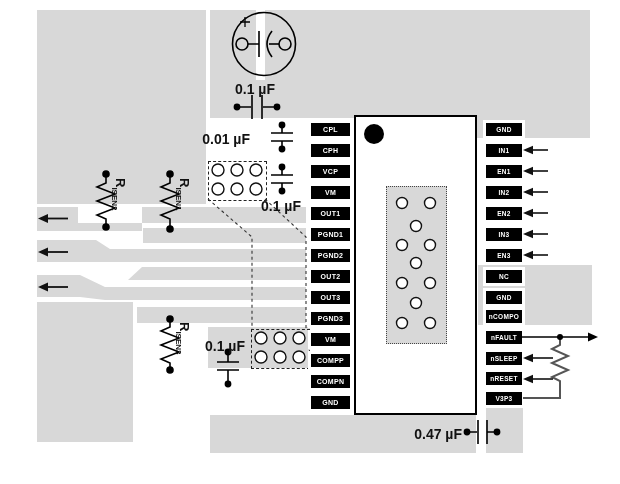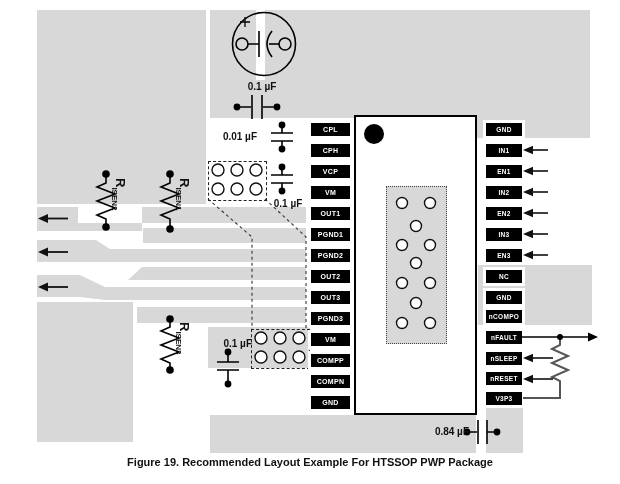--- a/index.html
+++ b/index.html
@@ -6,21 +6,21 @@
   #canvas{position:relative;width:620px;height:484px;background:#fff;overflow:hidden;
           font-family:"Liberation Sans",sans-serif;}
   .abs{position:absolute;}
   .gray{background:#d8d8d8;}
   .white{background:#ffffff;}
   .pin{position:absolute;background:#000;color:#fff;font-weight:bold;font-size:7px;
        line-height:13px;height:13px;text-align:center;letter-spacing:.3px;
        box-shadow:0 0 0 3px #fff;z-index:6;}
   .pinL{left:311px;width:39px;}
   .pinR{left:486px;width:36px;font-size:6.5px;}
-  .lbl{position:absolute;color:#111;font-weight:bold;font-size:10px;z-index:8;white-space:nowrap;margin-left:7px;}
+  .lbl{position:absolute;color:#111;font-weight:bold;font-size:14px;z-index:8;white-space:nowrap;}
   .lbl.right{text-align:right;}
   .lbl.center{text-align:center;}
   .ic{position:absolute;left:354px;top:115px;width:119px;height:296px;background:#fff;
       border:2px solid #000;z-index:3;}
   .thermal{position:absolute;left:386px;top:186px;width:59px;height:156px;background:#d8d8d8;
       border:1px dotted #444;z-index:4;}
   .cluster{position:absolute;background:transparent;border:1px dashed #222;z-index:5;}
   .rlabel{position:absolute;z-index:8;transform:rotate(90deg);transform-origin:top left;
       font-weight:bold;color:#111;font-size:13px;white-space:nowrap;}
   .rlabel sub{font-size:8px;font-weight:bold;}
@@ -233,26 +233,25 @@
       <circle cx="416" cy="303" r="5.5"></circle>
       <circle cx="402" cy="323" r="5.5"></circle>
         <circle cx="430" cy="323" r="5.5"></circle>
     </g>
   </svg>
 
   <div class="lbl center" style="left:227px;top:81px;width:56px;">0.1 µF</div>
   <div class="lbl right" style="left:198px;top:131px;width:52px;">0.01 µF</div>
   <div class="lbl center" style="left:255px;top:198px;width:52px;">0.1 µF</div>
   <div class="lbl right" style="left:201px;top:338px;width:44px;">0.1 µF</div>
-  <div class="lbl right" style="left:405px;top:426px;width:57px;">0.84 µF</div>
+  <div class="lbl right" style="left:405px;top:426px;width:57px;">0.47 µF</div>
 
   <div class="rlabel" style="left:128px;top:178px;">
     <span>R</span><sub>ISEN2</sub>
   </div>
   <div class="rlabel" style="left:192px;top:178px;">
     <span>R</span><sub>ISEN1</sub>
   </div>
   <div class="rlabel" style="left:192px;top:322px;">
     <span>R</span><sub>ISEN3</sub>
   </div>
 
-  <div class="caption">Figure 19.  Recommended Layout Example For HTSSOP PWP Package</div>
 </div>
 
 </body></html>

